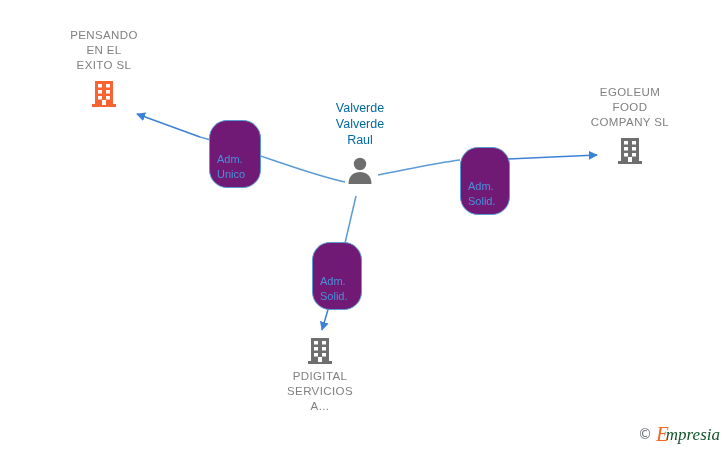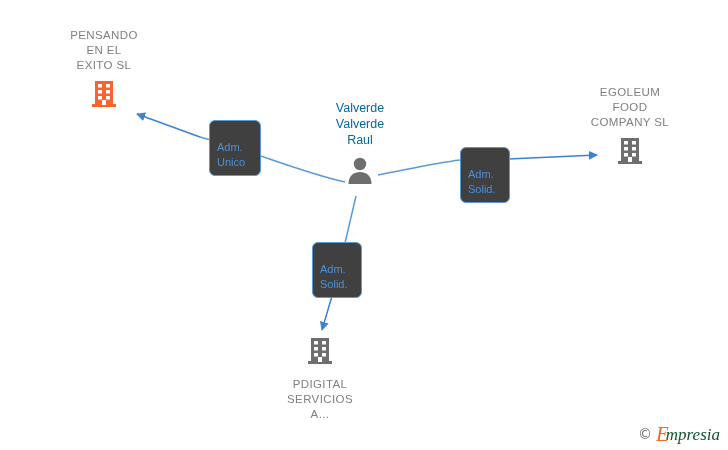--- a/index.html
+++ b/index.html
@@ -52,26 +52,26 @@
     line-height: 16px;
     color: #0369a1;
     white-space: pre-line;
   }
 
   
   .rel-box {
     position: absolute;
     box-sizing: border-box;
     border: 1.6px solid #5b9bd5;
-    border-radius: 6px;
-    background: #404040;
+    border-radius: 18px;
+    background: #701a75;
     color: #4a90d9;
     font-size: 11px;
     line-height: 15px;
-    padding: 4px 7px 5px 7px;
+    padding: 16px 7px 5px 7px;
     text-align: left;
     white-space: pre-line;
     z-index: 5;
   }
 
   
   #watermark {
     position: absolute;
     right: 8px;
     bottom: 6px;
@@ -164,21 +164,21 @@
       <rect x="6" y="2" width="18" height="24" fill="#6e6e6e"></rect>
       <rect x="3" y="25" width="24" height="3" fill="#6e6e6e"></rect>
       <rect x="9" y="5" width="4" height="3.5" fill="#ffffff"></rect>
       <rect x="17" y="5" width="4" height="3.5" fill="#ffffff"></rect>
       <rect x="9" y="11" width="4" height="3.5" fill="#ffffff"></rect>
       <rect x="17" y="11" width="4" height="3.5" fill="#ffffff"></rect>
       <rect x="9" y="17" width="4" height="3.5" fill="#ffffff"></rect>
       <rect x="17" y="17" width="4" height="3.5" fill="#ffffff"></rect>
       <rect x="13" y="21" width="4" height="5" fill="#ffffff"></rect>
     </svg>
-    <div class="node-label" style="margin-top:11px;">PDIGITAL
+    <div class="node-label" style="margin-top:3px;">PDIGITAL
 SERVICIOS
 A...</div>
   </div>
 
   <div class="person-node" style="left:285px; top:100px;">
     <div class="person-name">Valverde
 Valverde
 Raul</div>
     <svg class="node-icon" width="30" height="30" viewBox="0 0 30 30" style="margin-top:7px;">
       <circle cx="15" cy="9" r="6.2" fill="#6e6e6e"></circle>

